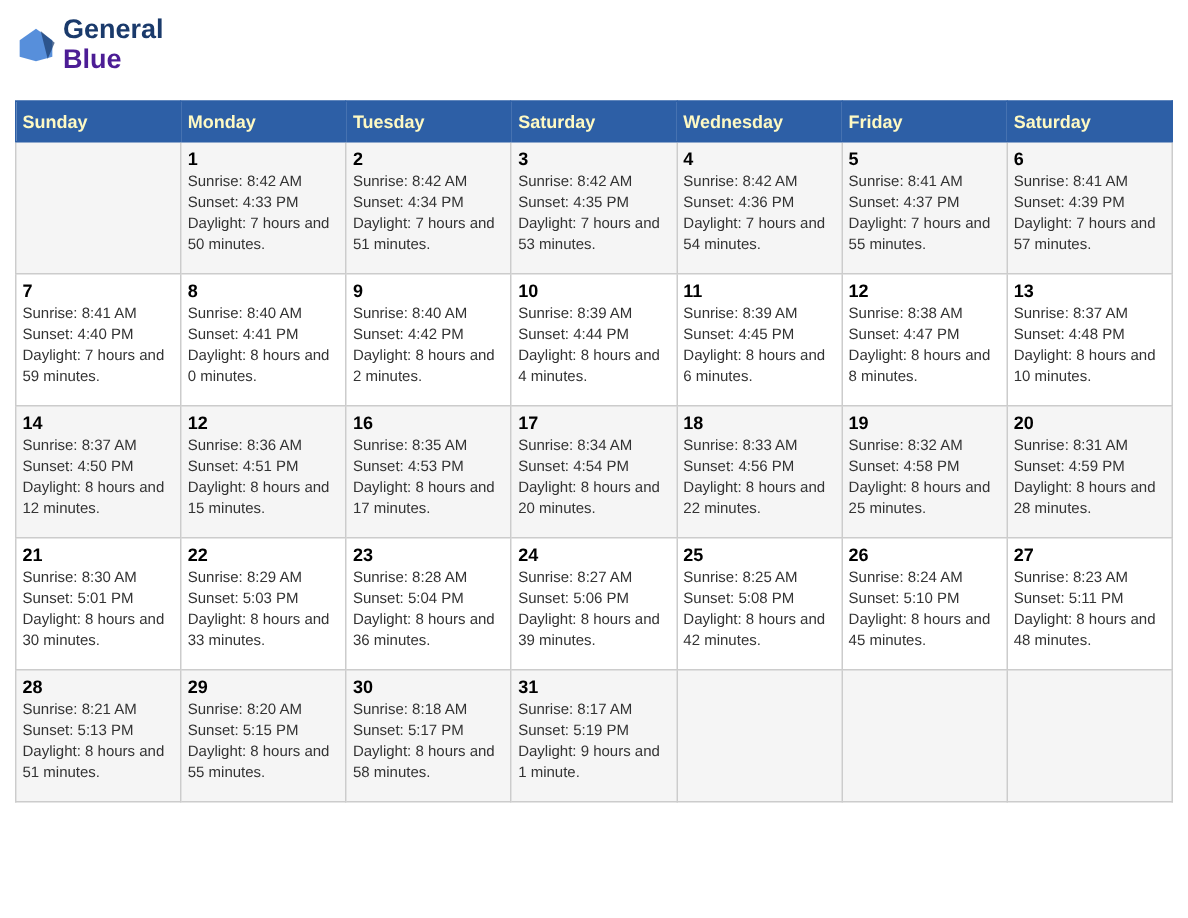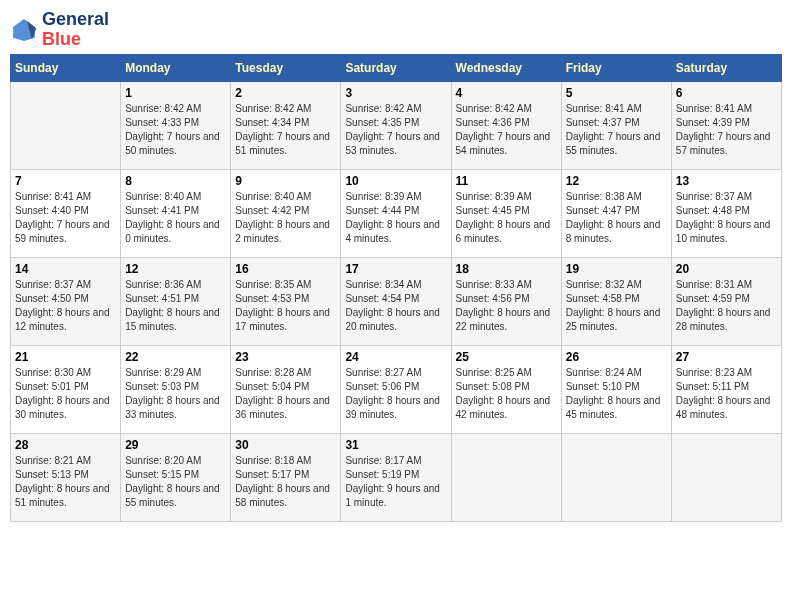--- a/index.html
+++ b/index.html
@@ -7,21 +7,21 @@
       font-family: Arial, sans-serif;
       background: #fff;
       width: 792px;
       min-height: 612px;
       padding: 10px;
     }
     .header {
       display: flex;
       justify-content: space-between;
       align-items: flex-start;
-      margin-bottom: 4px;
+      margin-bottom: 17px;
     }
     .logo {
       display: flex;
       align-items: center;
       gap: 4px;
     }
     .logo-text {
       font-size: 18px;
       font-weight: bold;
       color: #1a3a6b;
@@ -89,21 +89,21 @@
 <body>
 
 <div class="header">
   <div class="logo">
     <svg class="logo-icon" viewBox="0 0 36 36" xmlns="http://www.w3.org/2000/svg">
       <polygon points="18,4 32,14 32,28 18,32 4,28 4,14" fill="#3a7bd5" opacity="0.85"></polygon>
       <polygon points="22,6 34,16 28,30" fill="#1a3a6b" opacity="0.7"></polygon>
     </svg>
     <div>
       <div class="logo-text" style="color:#1a3a6b;">General</div>
-      <div class="logo-text logo-blue" style="color:#ef4444;">Blue</div>
+      <div class="logo-text logo-blue" style="color:#4c1d95;">Blue</div>
     </div>
   </div>
   <div class="title-block">
     <div class="month-title"></div>
     <div class="location"></div>
   </div>
 </div>
 
 <table>
   <thead>

